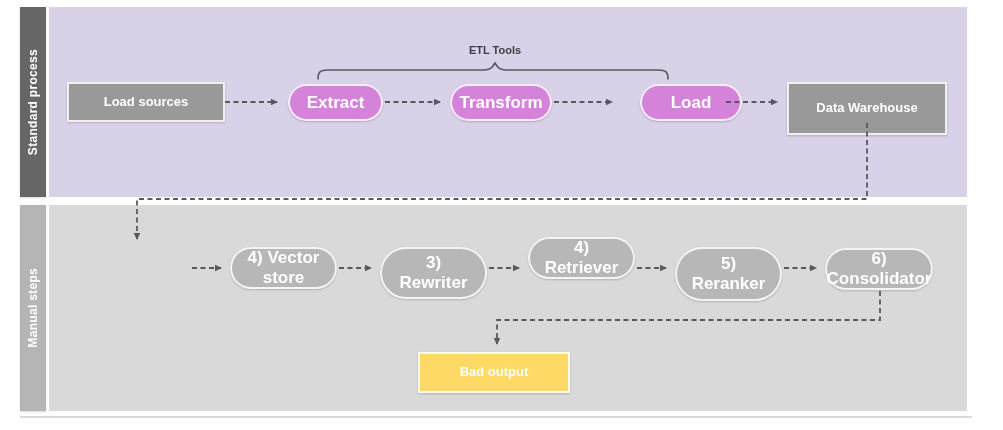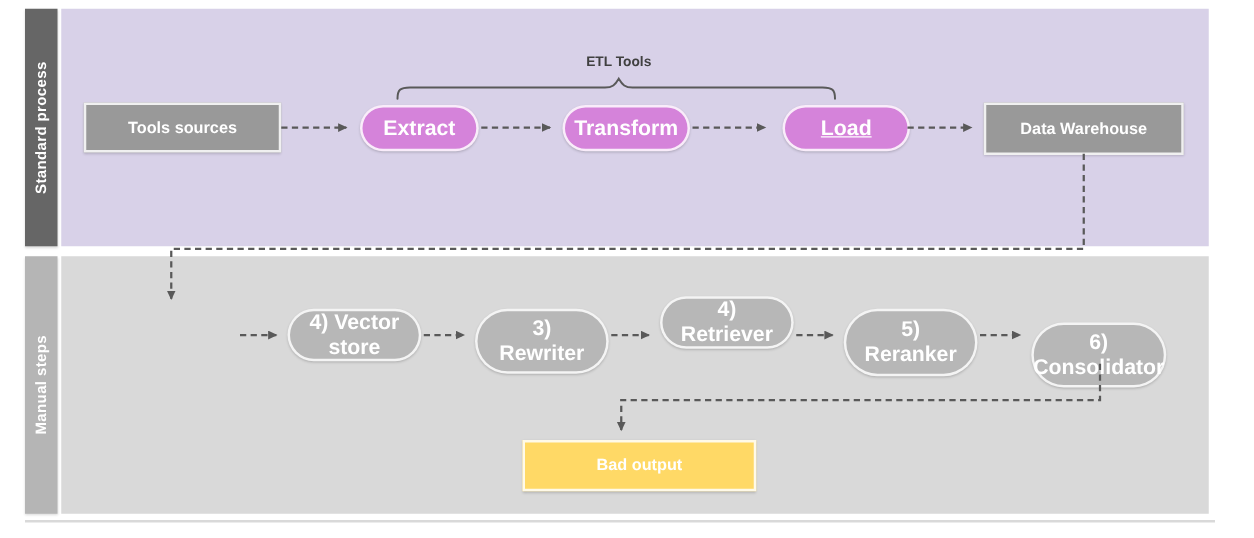--- a/index.html
+++ b/index.html
@@ -26,29 +26,29 @@
   .rect{font-size:13px;}
   .pill{border-radius:999px;font-size:17px;padding:0 8px;}
   .gray  {background:var(--node_gray,#999999);}
   .pink  {background:var(--node_pink,#d583da);}
   .step  {background:var(--node_step_gray,#b7b7b7);}
   .yellow{background:var(--node_yellow,#ffd966);}
 
   #n-data-sources {left:67px; top:82px; width:158px;height:40px;}
   #n-extract      {left:288px;top:84px; width:95px; height:37px;}
   #n-transform    {left:450px;top:84px; width:102px;height:37px;}
-  #n-load         {left:626px;top:84px; width:102px;height:37px;text-decoration:underline;}
-  #n-warehouse    {left:787px;top:82px; width:160px;height:42px;}
+  #n-load         {left:640px;top:84px; width:102px;height:37px;}
+  #n-warehouse    {left:787px;top:82px; width:160px;height:53px;}
   #n-chunker      {left:85px; top:247px;width:105px;height:42px;}
   #n-vector-store {left:230px;top:247px;width:107px;height:42px;}
   #n-rewriter     {left:380px;top:247px;width:107px;height:52px;}
   #n-retriever    {left:528px;top:237px;width:107px;height:42px;}
   #n-reranker     {left:675px;top:247px;width:107px;height:54px;}
-  #n-consolidator {left:825px;top:258px;width:108px;height:52px;}
-  #n-bad-output   {left:418px;top:352px;width:187px;height:41px;font-size:13px;}
+  #n-consolidator {left:825px;top:248px;width:108px;height:42px;}
+  #n-bad-output   {left:418px;top:352px;width:152px;height:41px;font-size:13px;}
 
   
   #etl-label{position:absolute;left:430px;top:44px;width:130px;text-align:center;
              font-size:11px;font-weight:bold;color:var(--annotation_text,#404040);z-index:2;}
 
   
   #overlay{position:absolute;left:0;top:0;width:1003px;height:430px;z-index:5;pointer-events:none;}
   .conn{fill:none;stroke:var(--connector,#595959);stroke-width:1.8;stroke-dasharray:5 3.5;}
   .brace{fill:none;stroke:var(--connector,#595959);stroke-width:1.6;stroke-linecap:round;}
 </style>
@@ -64,21 +64,21 @@
 
   <div class="lane-label" id="lane2-label">
     <span>Manual steps</span>
   </div>
   <div class="lane-body" id="lane2-body"></div>
 
   <div id="bottom-divider"></div>
 
   <div id="etl-label">ETL Tools</div>
 
-  <div class="node rect gray" id="n-data-sources">Tools sources</div>
+  <div class="node rect gray" id="n-data-sources">Load sources</div>
   <div class="node pill pink" id="n-extract">Extract</div>
   <div class="node pill pink" id="n-transform">Transform</div>
   <div class="node pill pink" id="n-load">Load</div>
   <div class="node rect gray" id="n-warehouse">Data Warehouse</div>
 
   <div class="node pill step" id="n-vector-store">4) Vector store</div>
   <div class="node pill step" id="n-rewriter">3) Rewriter</div>
   <div class="node pill step" id="n-retriever">4) Retriever</div>
   <div class="node pill step" id="n-reranker">5) Reranker</div>
   <div class="node pill step" id="n-consolidator">6) Consolidator</div>

